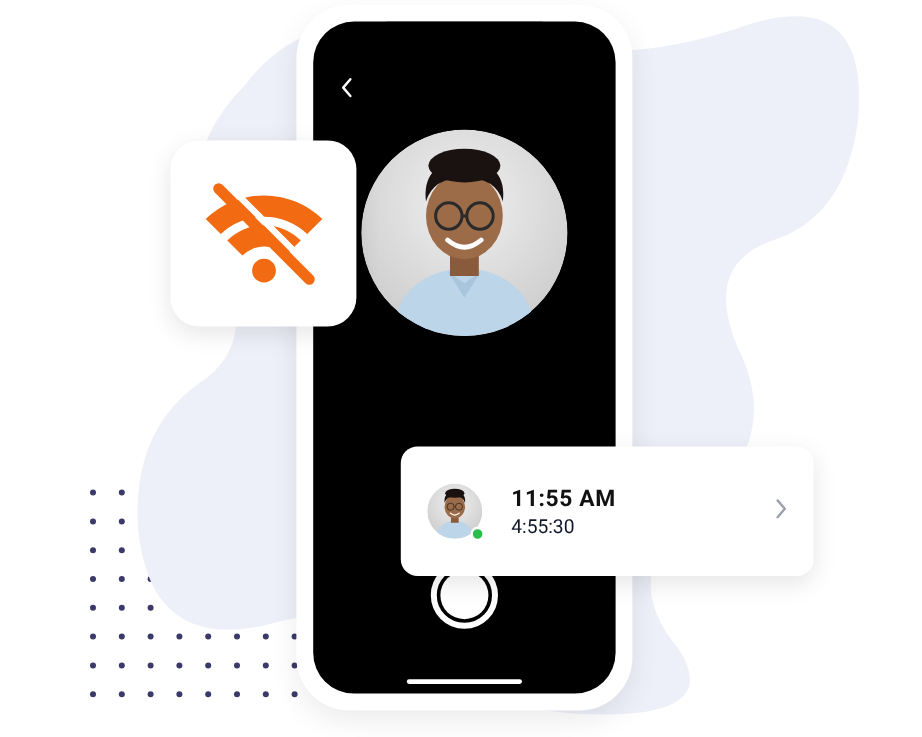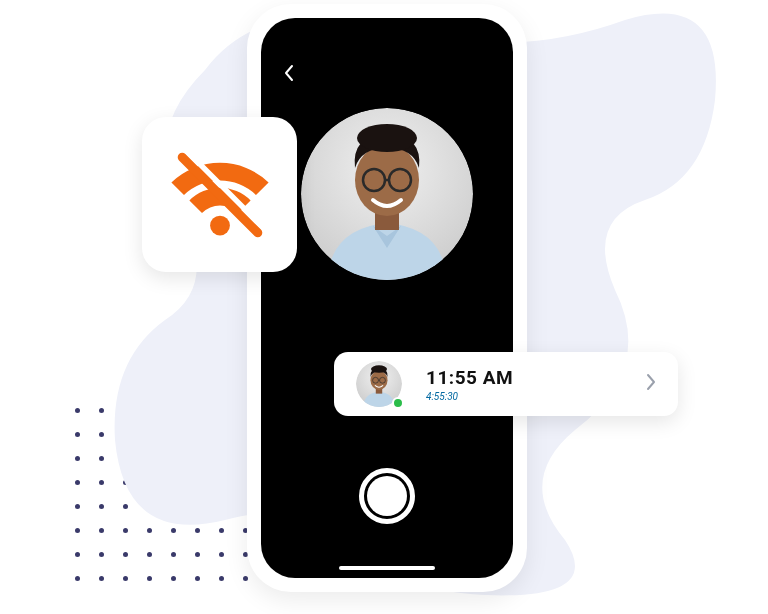--- a/index.html
+++ b/index.html
@@ -137,23 +137,23 @@
   display: flex;
   align-items: center;
   justify-content: center;
 }
 .wifi-icon { width: 108px; height: 90px; }
 
 
 .entry-card {
   position: absolute;
   left: 334px;
-  top: 352px;
+  top: 372px;
   width: 344px;
-  height: 64px;
+  height: 108px;
   background: #fff;
   border-radius: 14px;
   box-shadow: 0 6px 20px rgba(0,0,0,0.1);
   z-index: 5;
   display: flex;
   align-items: center;
   padding: 0 22px;
   cursor: pointer;
 }
 .entry-card .avatar-small {
@@ -184,24 +184,23 @@
   margin-left: 24px;
   flex: 1;
 }
 .entry-card .time {
   font-size: 19px;
   font-weight: 700;
   color: #111;
   letter-spacing: 0.5px;
 }
 .entry-card .duration {
-  font-size: 10px;
-  color: #0369a1;
+  font-size: 16px;
+  color: #0f172a;
   margin-top: 2px;
-  font-style: italic;
 }
 .entry-card .chevron {
   color: #9aa0ac;
   font-size: 20px;
 }
 </style>
 </head>
 <body>
 
 <svg class="blob" viewBox="0 0 650 605">

